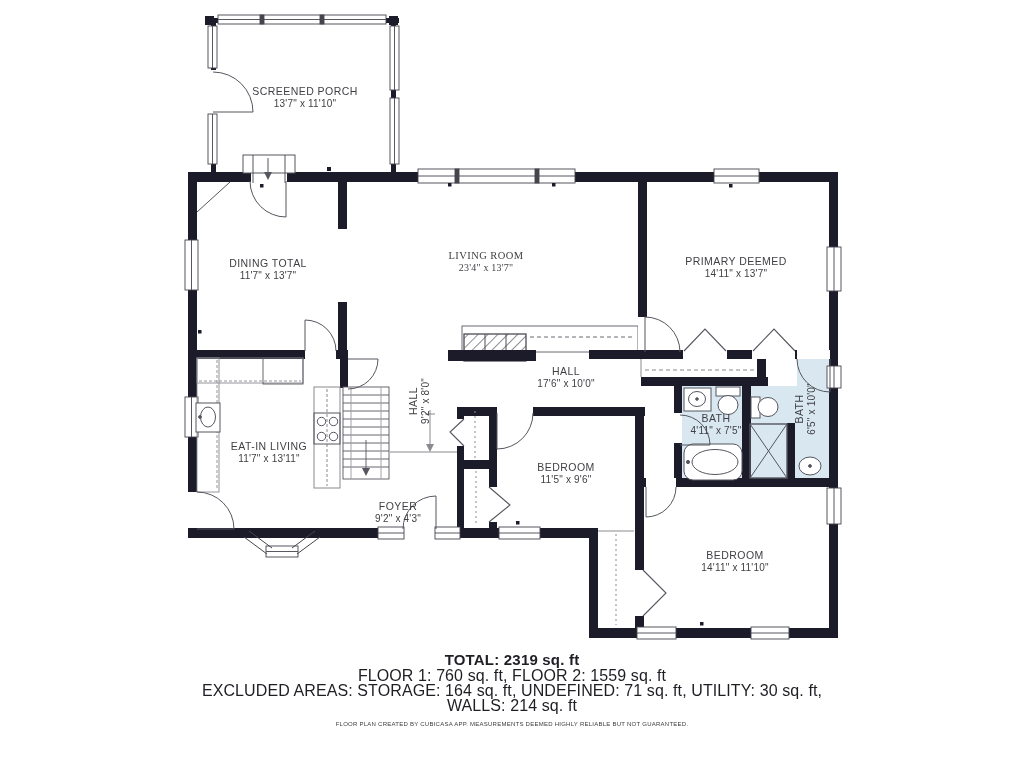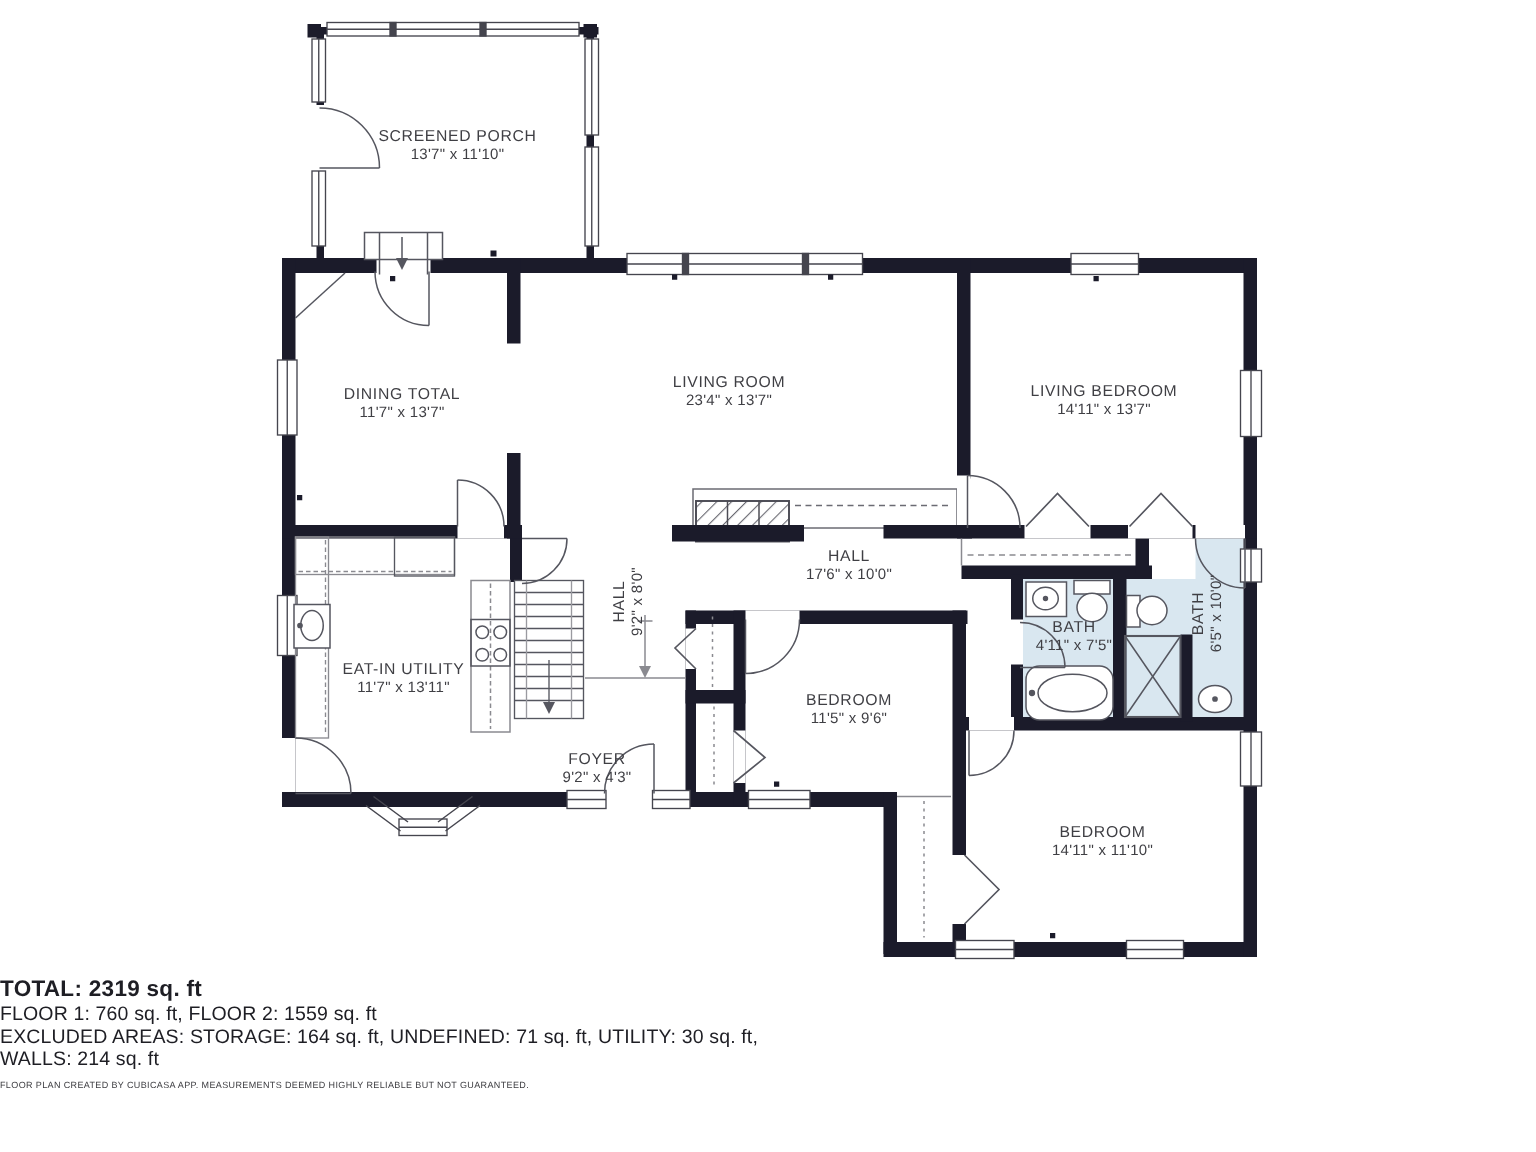--- a/index.html
+++ b/index.html
@@ -3,23 +3,23 @@
 <meta charset="utf-8">
 <style>
   html,body{margin:0;padding:0;background:#ffffff;}
   .canvas{position:relative;width:1024px;height:768px;background:#fff;overflow:hidden;
           font-family:"Liberation Sans", sans-serif;}
   .plan-svg{position:absolute;left:0;top:0;}
   .lbl{position:absolute;transform:translate(-50%,-50%);text-align:center;color:#3f3f44;white-space:nowrap;}
   .lbl.rot{transform:translate(-50%,-50%) rotate(-90deg);}
   .lbl .rn{font-size:10.5px;letter-spacing:.45px;}
   .lbl .rd{font-size:10px;letter-spacing:.2px;margin-top:1px;}
-  .summary{position:absolute;left:0;right:0;top:651px;color:#1e1e24;}
+  .summary{position:absolute;left:0;right:0;top:651px;text-align:center;color:#1e1e24;}
   .summary .total{font-size:15px;font-weight:bold;letter-spacing:.2px;line-height:17px;}
-  .summary .line{font-size:13px;line-height:15px;letter-spacing:.1px;}
+  .summary .line{font-size:16px;line-height:15px;letter-spacing:.1px;}
   .summary .disclaimer{font-size:6px;letter-spacing:.25px;color:#3c3c40;margin-top:8px;}
 </style>
 </head>
 <body>
 
 <div class="canvas">
 
 <svg class="plan-svg" width="1024" height="768" viewBox="0 0 1024 768">
   <defs>
     <pattern id="hatch" width="7" height="7" patternUnits="userSpaceOnUse" patternTransform="rotate(45)">
@@ -311,38 +311,38 @@
 </svg>
 
   <div class="lbl" style="left:305px;top:97px;">
     <div class="rn">SCREENED PORCH</div>
     <div class="rd">13'7" x 11'10"</div>
   </div>
   <div class="lbl" style="left:268px;top:269px;">
     <div class="rn">DINING TOTAL</div>
     <div class="rd">11'7" x 13'7"</div>
   </div>
-  <div class="lbl" style="left:486px;top:261px;">
+  <div class="lbl" style="left:486px;top:261px;font-family:Liberation Serif, serif;">
     <div class="rn">LIVING ROOM</div>
     <div class="rd">23'4" x 13'7"</div>
   </div>
   <div class="lbl" style="left:736px;top:267px;">
-    <div class="rn">LIVING BEDROOM</div>
+    <div class="rn">PRIMARY DEEMED</div>
     <div class="rd">14'11" x 13'7"</div>
   </div>
   <div class="lbl" style="left:566px;top:377px;">
     <div class="rn">HALL</div>
     <div class="rd">17'6" x 10'0"</div>
   </div>
   <div class="lbl rot" style="left:419px;top:401px;">
     <div class="rn">HALL</div>
     <div class="rd">9'2" x 8'0"</div>
   </div>
   <div class="lbl" style="left:269px;top:452px;">
-    <div class="rn">EAT-IN UTILITY</div>
+    <div class="rn">EAT-IN LIVING</div>
     <div class="rd">11'7" x 13'11"</div>
   </div>
   <div class="lbl" style="left:398px;top:512px;">
     <div class="rn">FOYER</div>
     <div class="rd">9'2" x 4'3"</div>
   </div>
   <div class="lbl" style="left:566px;top:473px;">
     <div class="rn">BEDROOM</div>
     <div class="rd">11'5" x 9'6"</div>
   </div>

